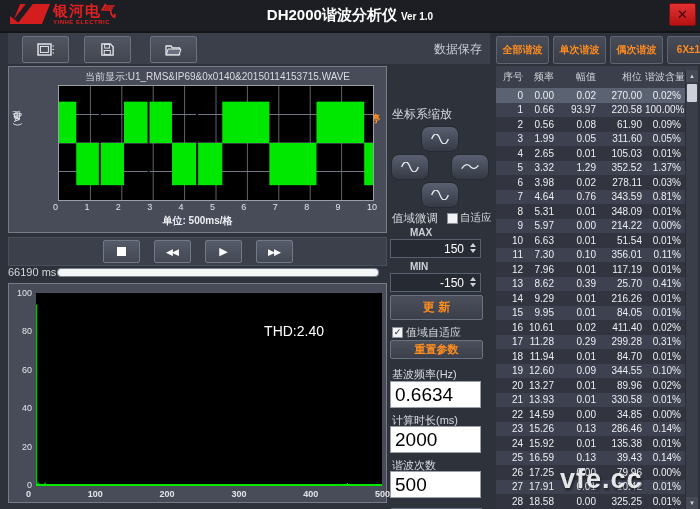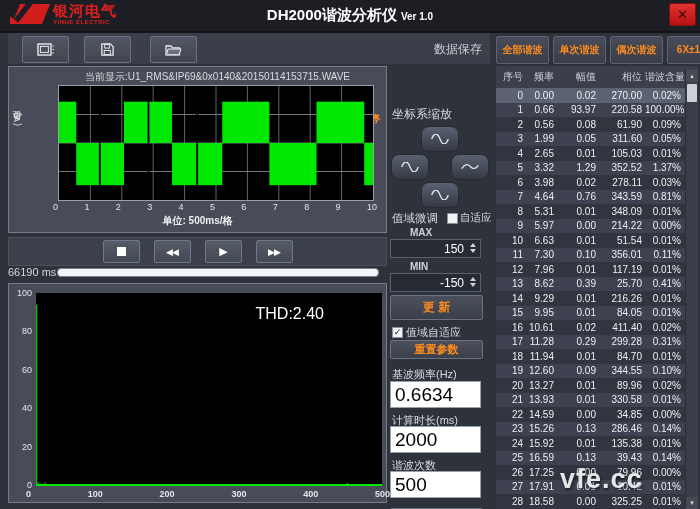--- a/index.html
+++ b/index.html
@@ -41,21 +41,21 @@
   .ticks-col{position:absolute;display:flex;flex-direction:column;justify-content:space-between;align-items:flex-end;
              font-size:9px;color:#e2e4e8;}
   .ticks-row{position:absolute;display:flex;justify-content:space-between;font-size:9px;color:#e2e4e8;}
   .wave-yticks{left:10px;top:13px;width:36px;height:123px;}
   .wave-xticks{left:44px;top:135px;width:324px;}
   .wave-ylabel{position:absolute;left:2px;top:44px;writing-mode:vertical-rl;transform:rotate(180deg);
                font-size:9px;color:#e2e4e8;letter-spacing:1px;}
   .wave-xlabel{position:absolute;left:0;right:0;top:147px;text-align:center;font-size:10px;font-weight:bold;color:#eceef2;}
   .spec-yticks{left:4px;top:4px;width:19px;height:202px;}
   .spec-xticks{left:17px;top:205px;width:364px;font-weight:bold;}
-  .thd{position:absolute;right:62px;top:21px;font-size:16px;color:#fff;}
+  .thd{position:absolute;right:62px;top:39px;font-size:14px;color:#fff;}
   
   .play-panel{position:absolute;left:8px;top:237px;width:377px;height:27px;background:#3b404b;border:1px solid #4a505c;
               display:flex;align-items:center;justify-content:center;gap:14px;}
   .play-btn{width:35px;height:21px;background:linear-gradient(#555b68,#434854);border:1px solid #717887;border-radius:2px;
             color:#fff;display:flex;align-items:center;justify-content:center;font-size:9px;letter-spacing:-1px;}
   .stop-square{width:9px;height:9px;background:#fff;}
   .time-label{position:absolute;left:8px;top:266px;font-size:11px;color:#d4d7dc;}
   .slider{position:absolute;left:57px;top:268px;width:320px;height:7px;background:#f4f6f8;border:1px solid #7b8290;border-radius:4px;}
   
   .mid{position:absolute;left:390px;top:66px;width:97px;height:443px;font-size:11px;color:#d8dbe0;margin-top:38px;}

